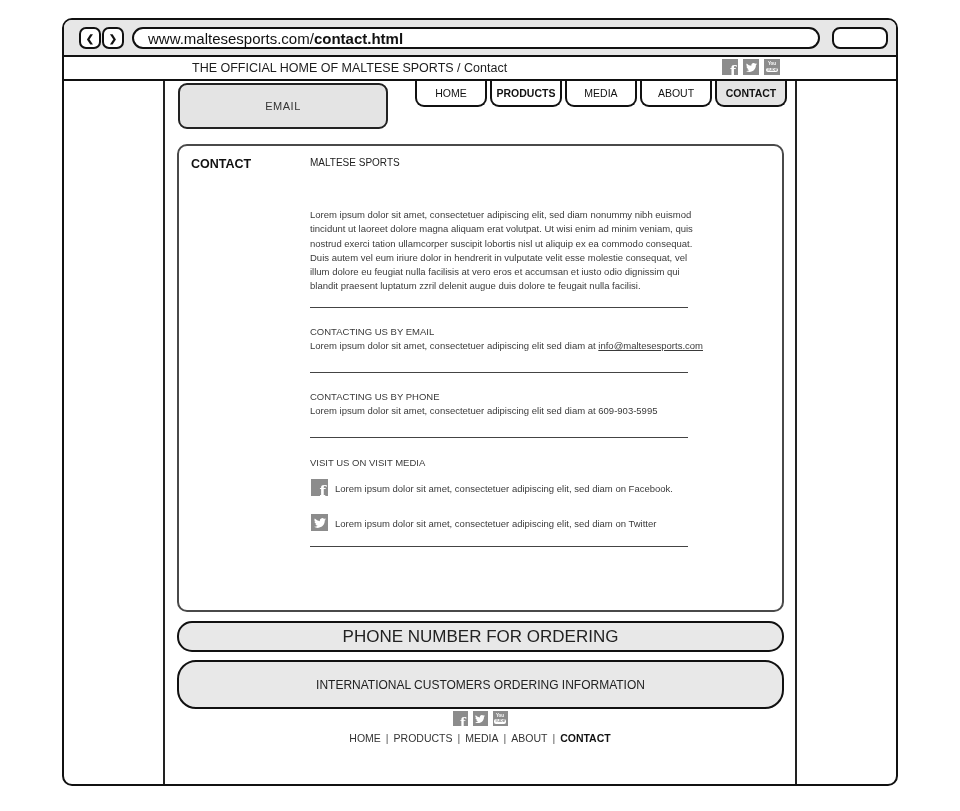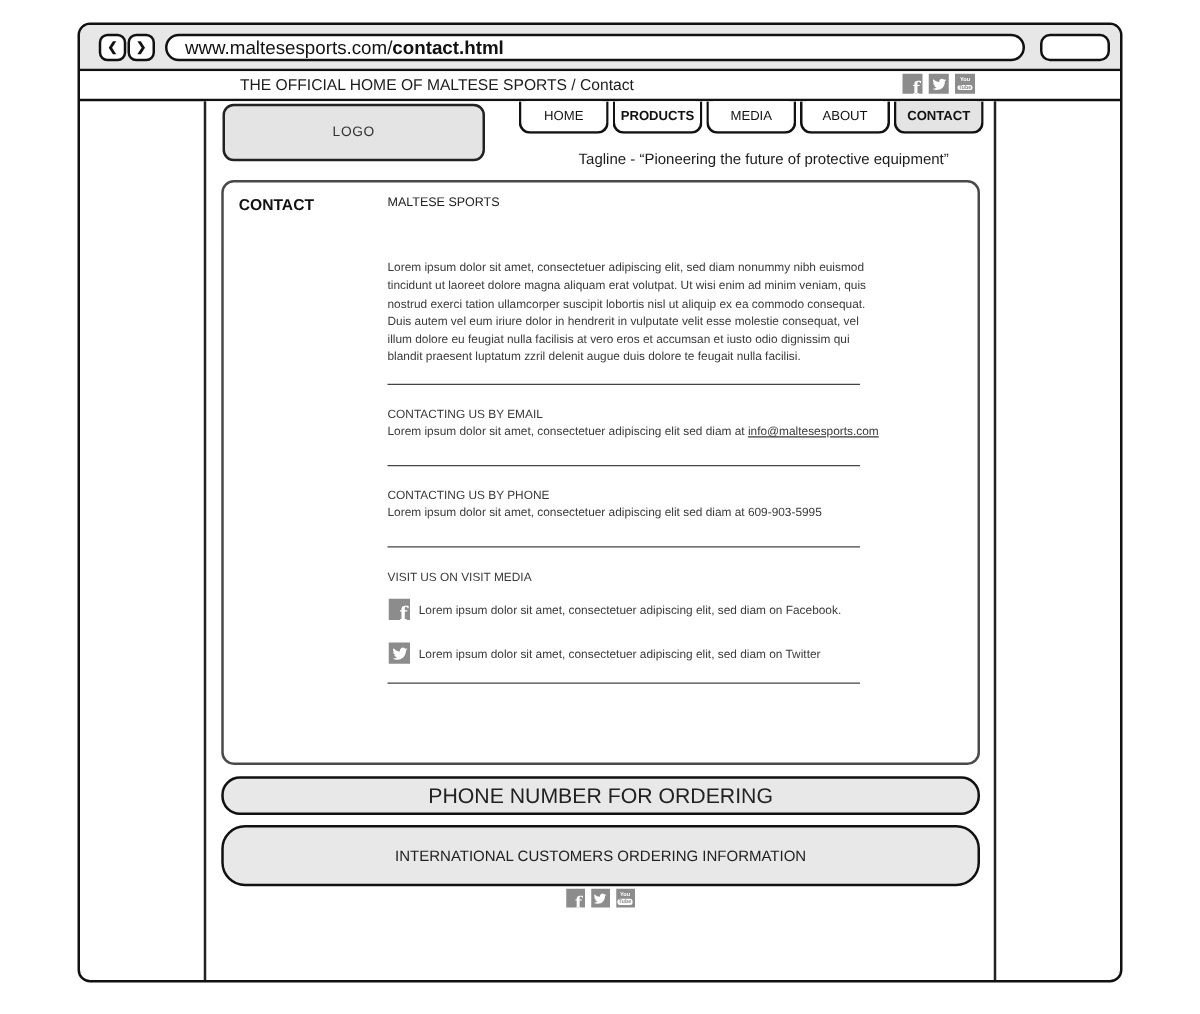--- a/index.html
+++ b/index.html
@@ -123,31 +123,30 @@
           <span class="yt">
             <span class="yt-you">You</span>
             <span class="yt-tube">Tube</span>
           </span>
         </div>
       </div>
     </div>
 
     <div class="pagecol">
 
-      <div class="logo">LOGO</div>
+      <div class="logo">EMAIL</div>
 
       <div class="tabs">
         <div class="tab">HOME</div>
         <div class="tab bold">PRODUCTS</div>
         <div class="tab">MEDIA</div>
         <div class="tab">ABOUT</div>
         <div class="tab active">CONTACT</div>
       </div>
 
-      <div class="tagline">Tagline - “Pioneering the future of protective equipment”</div>
 
       <div class="contentbox">
         <div class="pagelabel">CONTACT</div>
         <div class="sitename">MALTESE SPORTS</div>
 
         <div class="intro">Lorem ipsum dolor sit amet, consectetuer adipiscing elit, sed diam nonummy nibh euismod tincidunt ut laoreet dolore magna aliquam erat volutpat. Ut wisi enim ad minim veniam, quis nostrud exerci tation ullamcorper suscipit lobortis nisl ut aliquip ex ea commodo consequat. Duis autem vel eum iriure dolor in hendrerit in vulputate velit esse molestie consequat, vel illum dolore eu feugiat nulla facilisis at vero eros et accumsan et iusto odio dignissim qui blandit praesent luptatum zzril delenit augue duis dolore te feugait nulla facilisi.</div>
 
         <div class="sep" style="top:161px"></div>
 
         <div class="sec-h" style="top:180px">CONTACTING US BY EMAIL</div>
@@ -190,16 +189,19 @@
             </svg>
         </div>
         <div class="sq-icon s15">
           <span class="yt">
             <span class="yt-you">You</span>
             <span class="yt-tube">Tube</span>
           </span>
         </div>
       </div>
 
+      <div class="footer-links">
+        <span class="flink">HOME</span><span class="fsep">|</span><span class="flink">PRODUCTS</span><span class="fsep">|</span><span class="flink">MEDIA</span><span class="fsep">|</span><span class="flink">ABOUT</span><span class="fsep">|</span><span class="flink bold">CONTACT</span>
+      </div>
 
     </div>
   </div>
 </div>
 
 </body></html>

